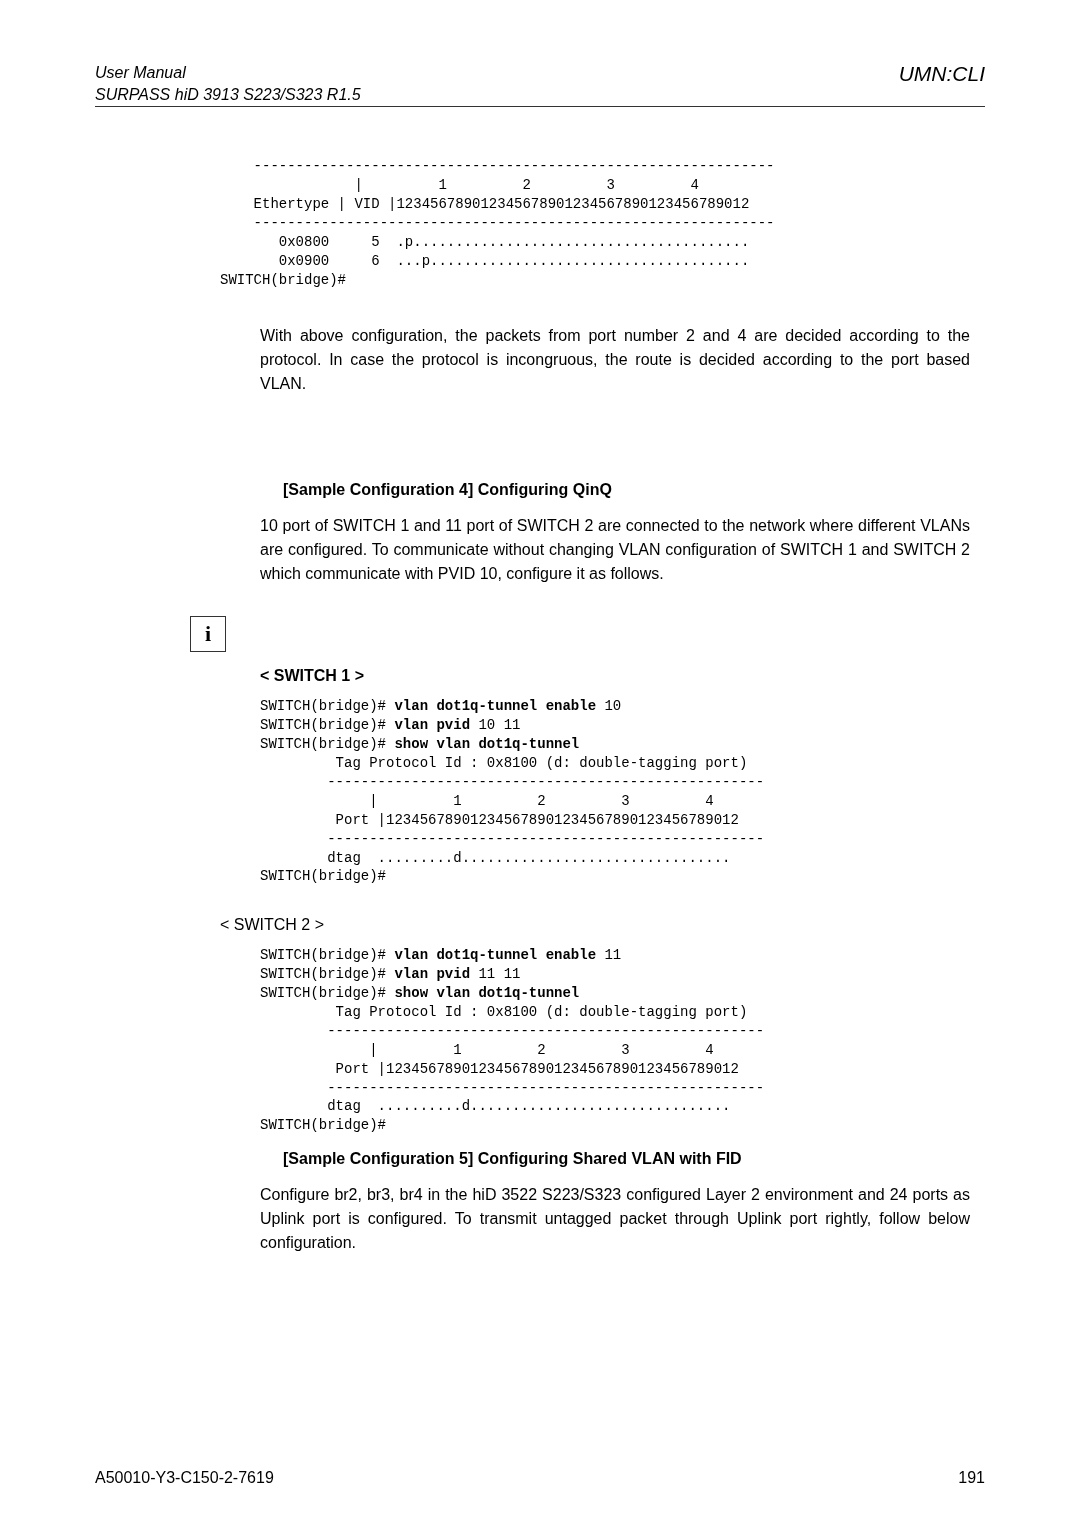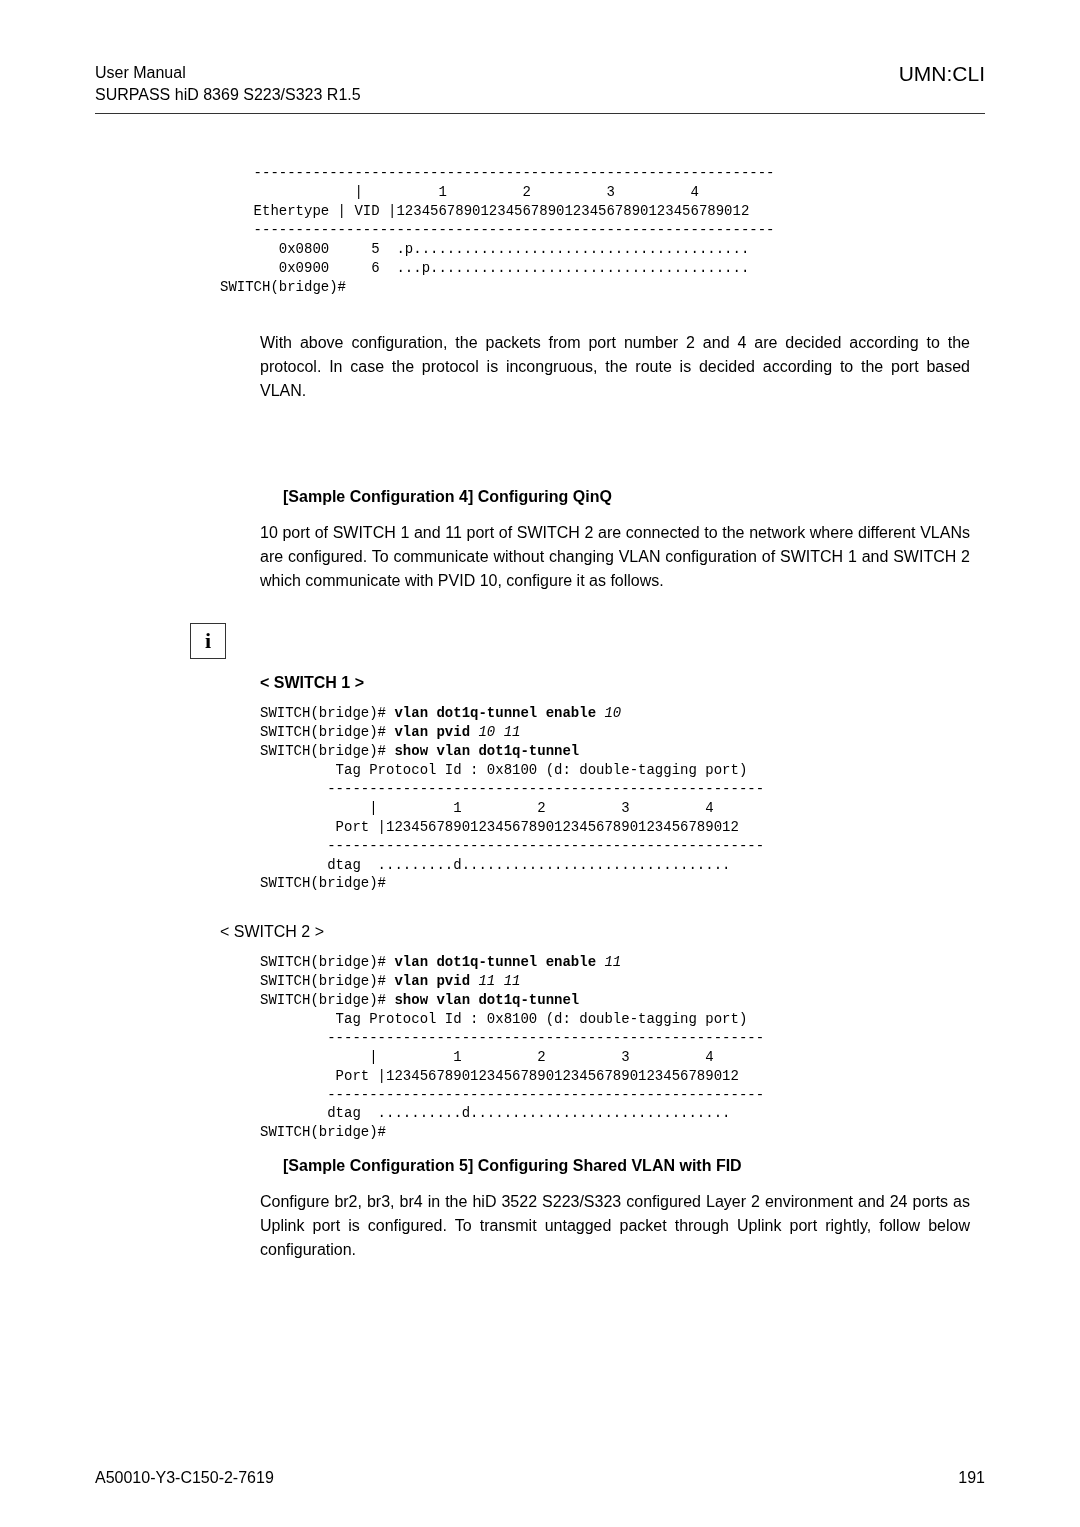--- a/index.html
+++ b/index.html
@@ -11,23 +11,24 @@
       font-family: Arial, Helvetica, sans-serif;
       width: 1080px;
       height: 1527px;
       background: white;
       position: relative;
       padding: 62px 95px 40px 95px;
     }
     .header {
       display: flex;
       justify-content: space-between;
-      padding-bottom: 8px;
+      padding-bottom: 1px;
       border-bottom: 1px solid #333;
       margin-bottom: 50px;
+      font-style: italic;
     }
     .header-left {
       font-size: 16px;
       line-height: 1.35;
     }
     .header-right {
       font-size: 21px;
     }
     .code-block {
       font-family: 'Courier New', Courier, monospace;
@@ -103,33 +104,32 @@
       right: 95px;
       display: flex;
       justify-content: space-between;
       font-size: 16px;
       gap: 36px;
     }
     .bold {
       font-weight: bold;
     }
     .italic {
-      font-style: italic;
     }
     .spacer-sm { height: 15px; }
     .spacer-md { height: 30px; }
     .spacer-lg { height: 55px; }
   </style>
 </head>
 <body>
 
 <div class="header">
   <div class="header-left">
     <div>User Manual</div>
-    <div>SURPASS hiD 8369 S223/S323 R1.5</div>
+    <div>SURPASS hiD 3913 S223/S323 R1.5</div>
   </div>
   <div class="header-right">UMN:CLI</div>
 </div>
 
 <div class="code-block">    --------------------------------------------------------------
                 |         1         2         3         4
     Ethertype | VID |123456789012345678901234567890123456789012
     --------------------------------------------------------------
        0x0800     5  .p........................................
        0x0900     6  ...p......................................

